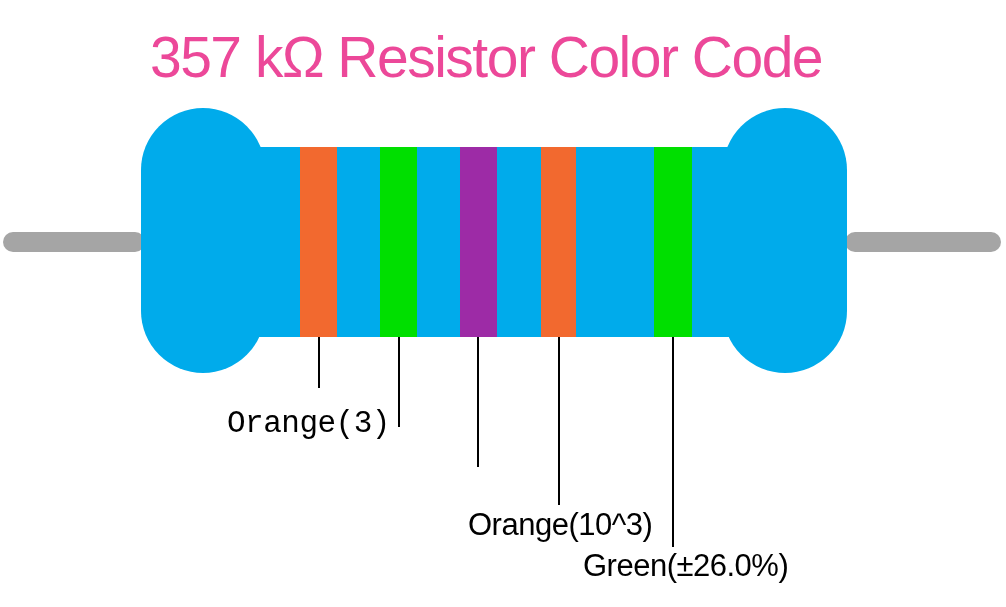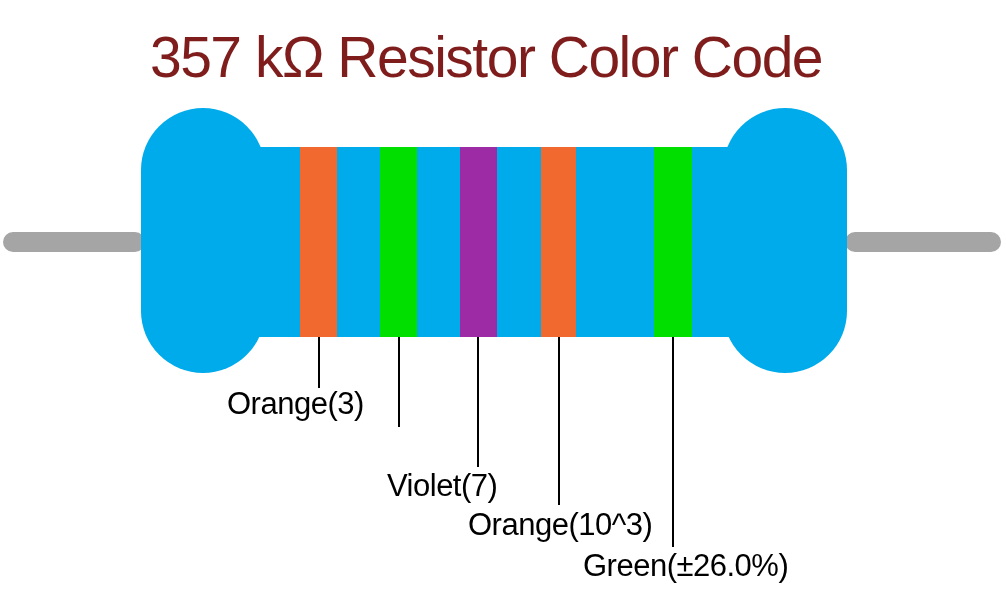--- a/index.html
+++ b/index.html
@@ -16,21 +16,21 @@
     position: absolute;
     top: 28px; left: 0;
     width: 1006px;
     margin: 0;
     padding-right: 34px;
     box-sizing: border-box;
     text-align: center;
     font-size: 57px;
     font-weight: 400;
     letter-spacing: -1.5px;
-    color: #7f1d1d;
+    color: #ec4899;
     line-height: 1.05;
     white-space: nowrap;
   }
 
   .lead {
     position: absolute;
     top: 232px; height: 20px;
     border-radius: 10px;
     background: #a5a5a5;
   }
@@ -73,21 +73,21 @@
   .leader-4 { left: 672px; height: 210px; }
 
   .band-label {
     position: absolute;
     font-size: 31px;
     letter-spacing: -0.5px;
     color: #000000;
     white-space: nowrap;
     line-height: 1;
   }
-  .label-0 { left: 227px; top: 388px; }
+  .label-0 { left: 227px; top: 408px; font-family: Liberation Mono, monospace; }
   .label-1 { left: 338px; top: 432px; }
   .label-2 { left: 387px; top: 470px; }
   .label-3 { left: 468px; top: 509px; text-align: center; }
   .label-4 { left: 583px; top: 550px; }
 </style>
 </head>
 <body style="background: rgb(255, 255, 255);">
 
 <div class="scene">
 
@@ -107,17 +107,16 @@
   <div class="band band-3" style="background: rgb(242, 105, 47);"></div>
   <div class="band band-4" style="background: rgb(0, 223, 0);"></div>
 
   <div class="leader leader-0"></div>
   <div class="leader leader-1"></div>
   <div class="leader leader-2"></div>
   <div class="leader leader-3"></div>
   <div class="leader leader-4"></div>
 
   <div class="band-label label-0">Orange(3)</div>
-  <div class="band-label label-2">Violet(7)</div>
   <div class="band-label label-3">Orange(10^3)</div>
   <div class="band-label label-4">Green(±26.0%)</div>
 
 </div>
 
 </body></html>

